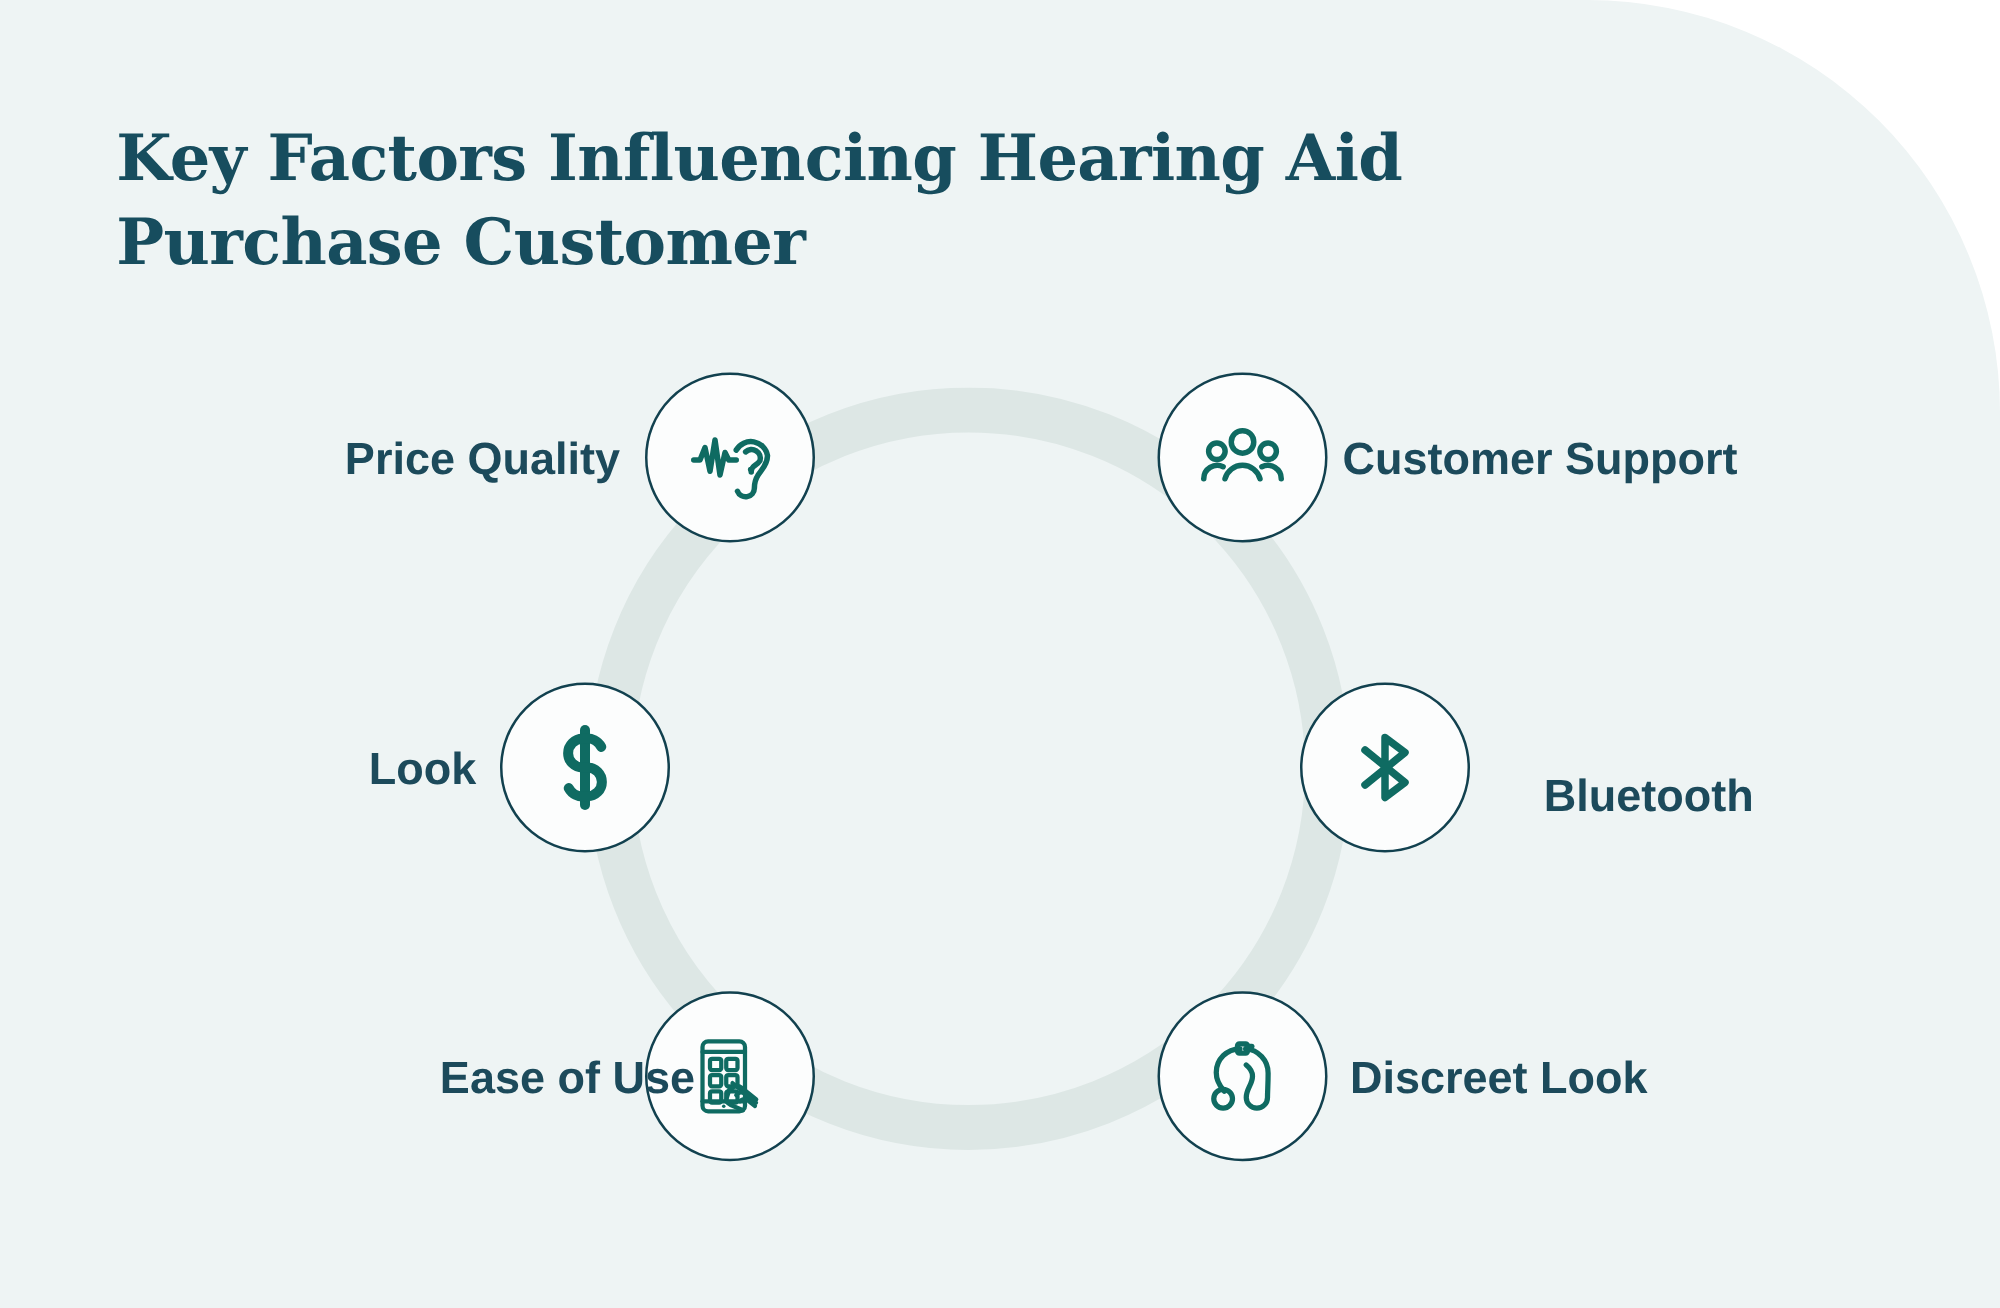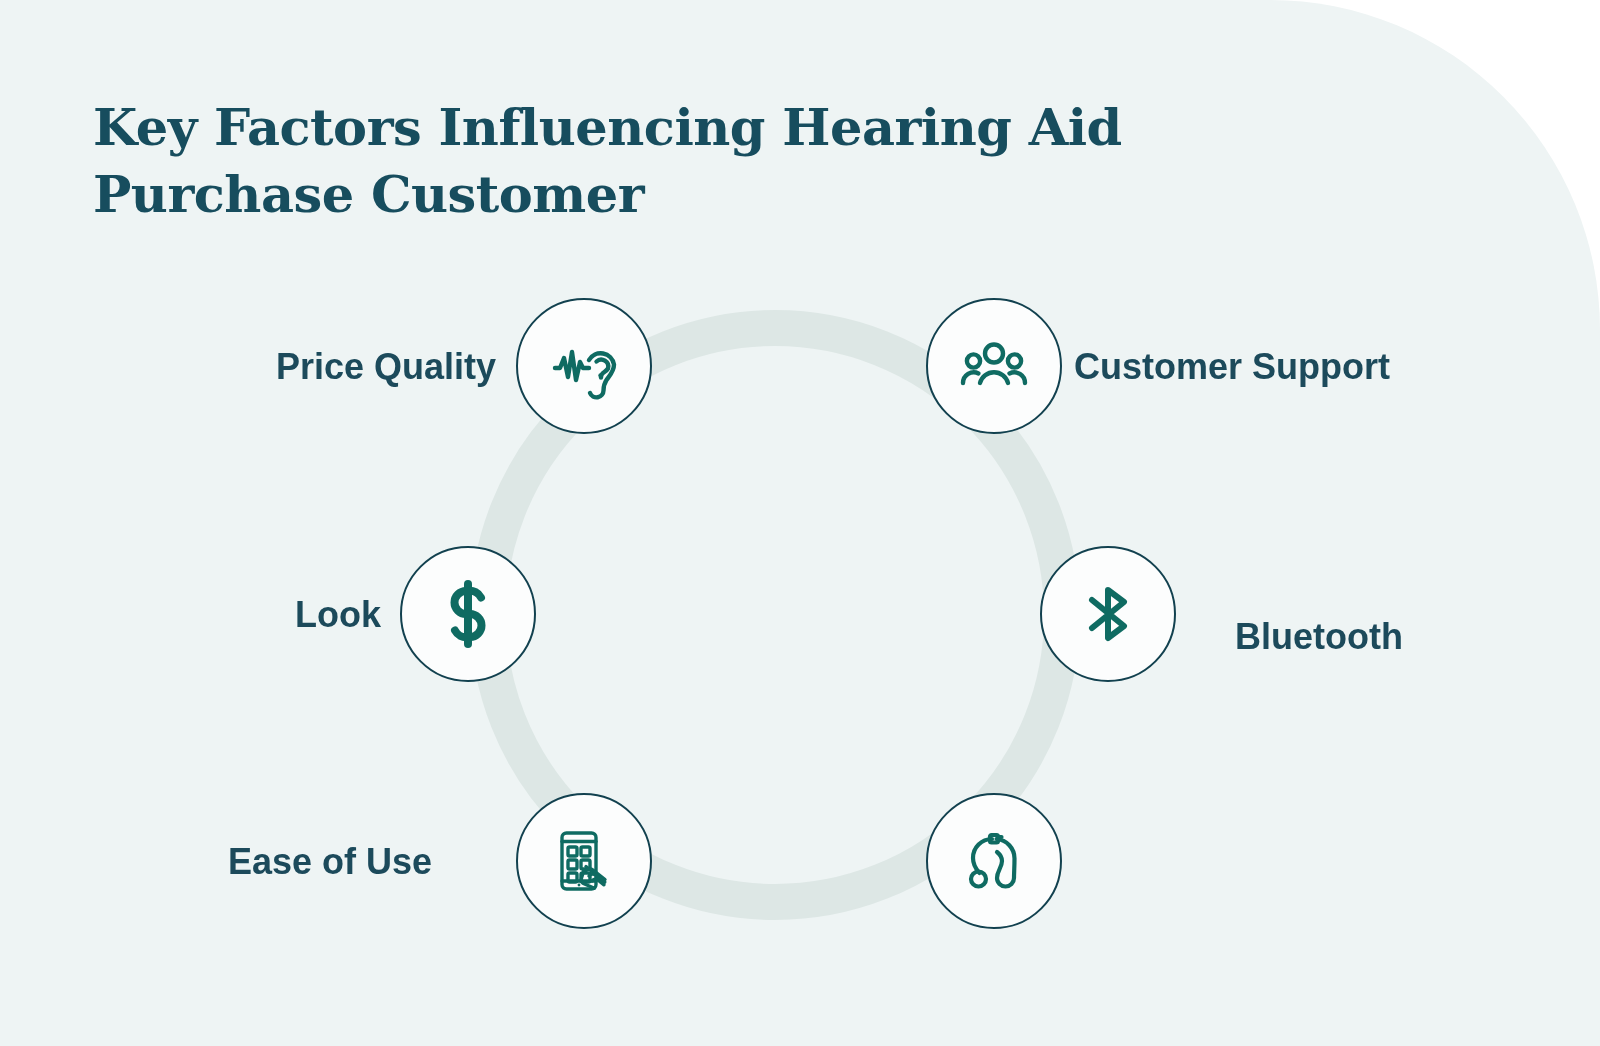--- a/index.html
+++ b/index.html
@@ -86,21 +86,21 @@
     font-size: 36px;
     line-height: 1;
     color: #1c4a5b;
     white-space: nowrap;
   }
   .label-left  { text-align: right; }
   .label-right { text-align: center; }
 
   .label-sound     { right: 1104px; top: 349px; }
   .label-price     { right: 1219px; top: 597px; }
-  .label-ease      { right: 1168px; top: 844px; }
+  .label-ease      { right: 1044px; top: 844px; }
   .label-support   { left: 1074px;  top: 349px; }
   .label-bluetooth { left: 1196px;  top: 619px; margin-left: 39px; }
   .label-discreet  { left: 1080px;  top: 844px; }
 </style>
 </head>
 <body>
 
 <div id="canvas">
 
   <div class="panel"></div>
@@ -204,14 +204,15 @@
         <path d="M38.5 14 a19.5 19.5 0 0 1 18 19.5 c0 9-0.5 14-0.5 19.5
                  a8.5 8.5 0 0 1-17 0 c0-7 5-10.5 5-17 c0-4.5-2.5-7-5-9"></path>
 
         <circle cx="20.5" cy="54" r="7.5"></circle>
 
         <rect x="32" y="10" width="8" height="7.5" rx="1.5"></rect>
         <line x1="40" y1="12" x2="43.5" y2="12"></line>
       </svg>
     </span>
   </div>
+  <div class="label label-right label-discreet">Discreet Look</div>
 
 </div>
 
 </body></html>

